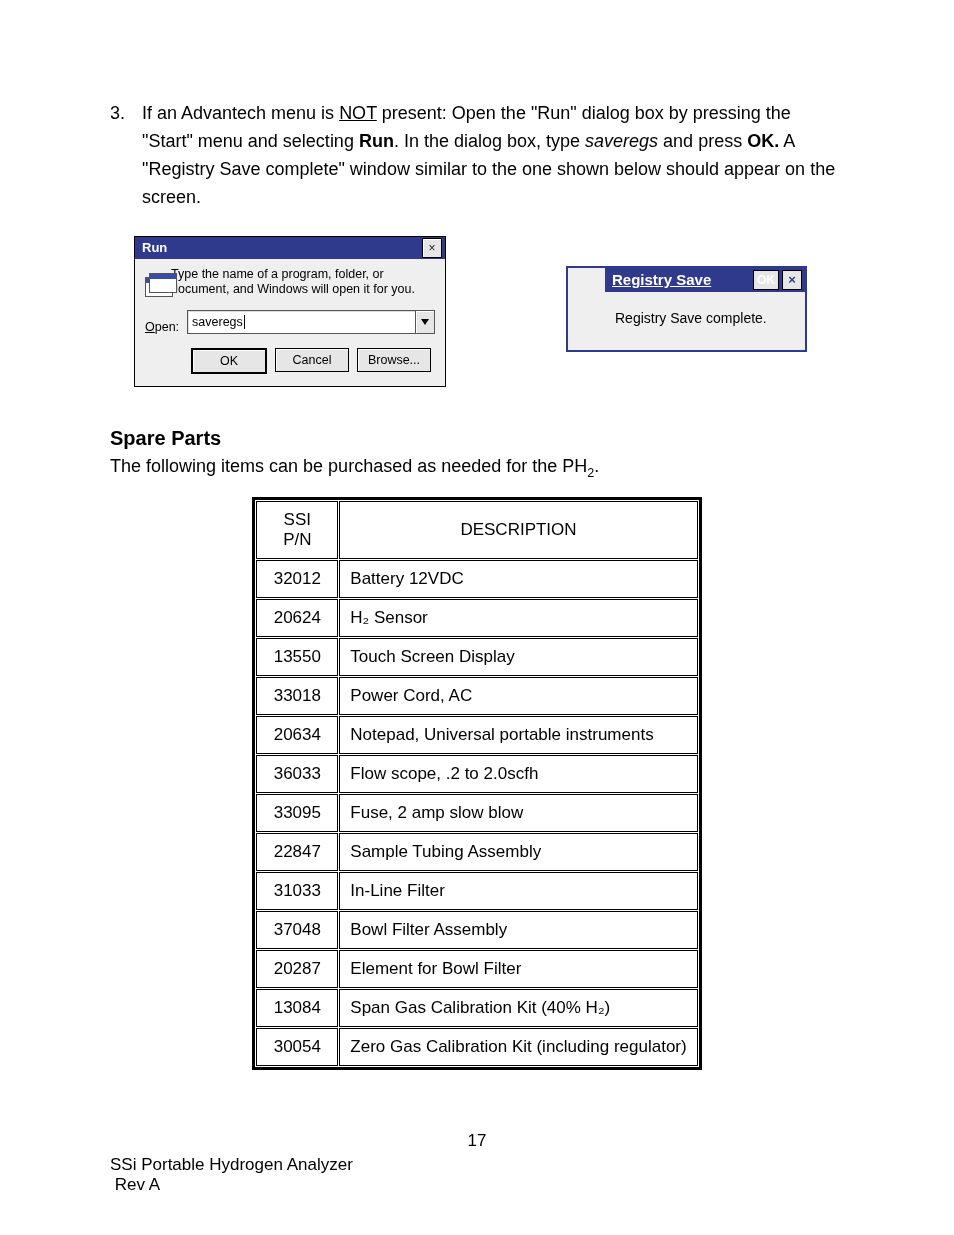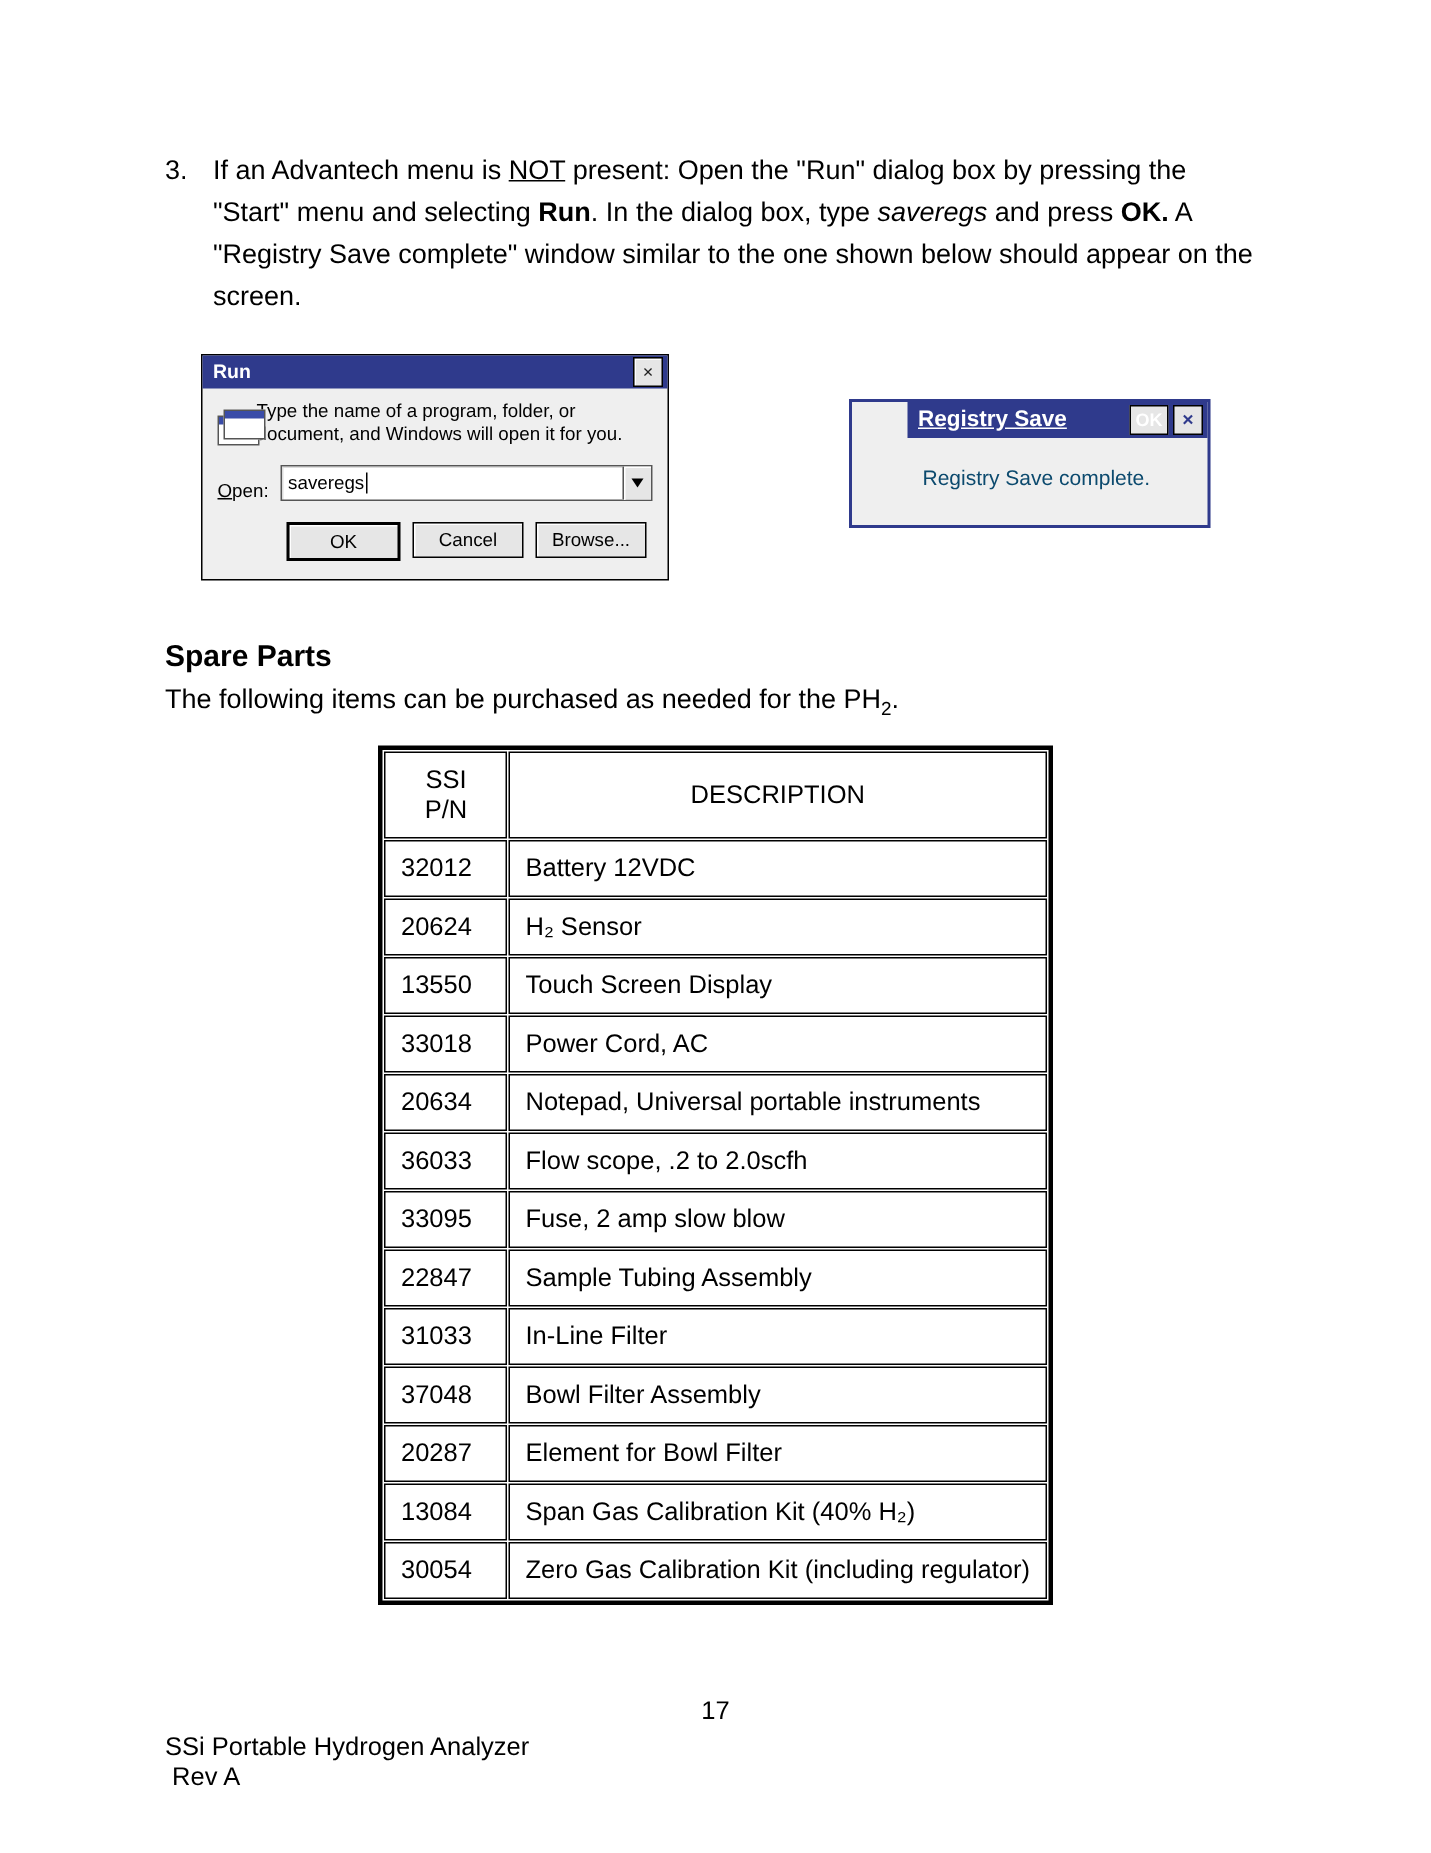--- a/index.html
+++ b/index.html
@@ -173,21 +173,21 @@
     display:flex;align-items:center;justify-content:center;
   }
   .reg-x {
     width:18px;height:18px;background:#e6e6e6;border:1px solid #000;
     display:flex;align-items:center;justify-content:center;
     color:#2f3a8c;font-weight:700;font-size:13px;
   }
   .reg-body {
     padding:18px 10px 24px 10px;
     font-size:14px;
-    color:#0c4a6e;
+    color:#000000;
   }
 
   
   .h2 {
     font-size: 20px;
     font-weight: 700;
     margin-bottom: 6px;
   }
   .intro { font-size:18px; margin-bottom:18px; }
   sub { font-size: 0.7em; }
@@ -201,21 +201,21 @@
   }
   .parts-table th, .parts-table td {
     border: 1.5px solid #000;
     padding: 8px 10px;
     text-align: center;
     background: #fff;
   }
   .parts-table th {
     font-weight: 400;
   }
-  .parts-table td.pn { text-align: left; white-space: nowrap; }
+  .parts-table td.pn { text-align: center; white-space: nowrap; }
   .parts-table td.desc { text-align: left; }
 
   .footer {
     position: absolute;
     bottom: 40px;
     left: 110px;
     right: 110px;
     font-size: 17px;
   }
   .footer .pg {

